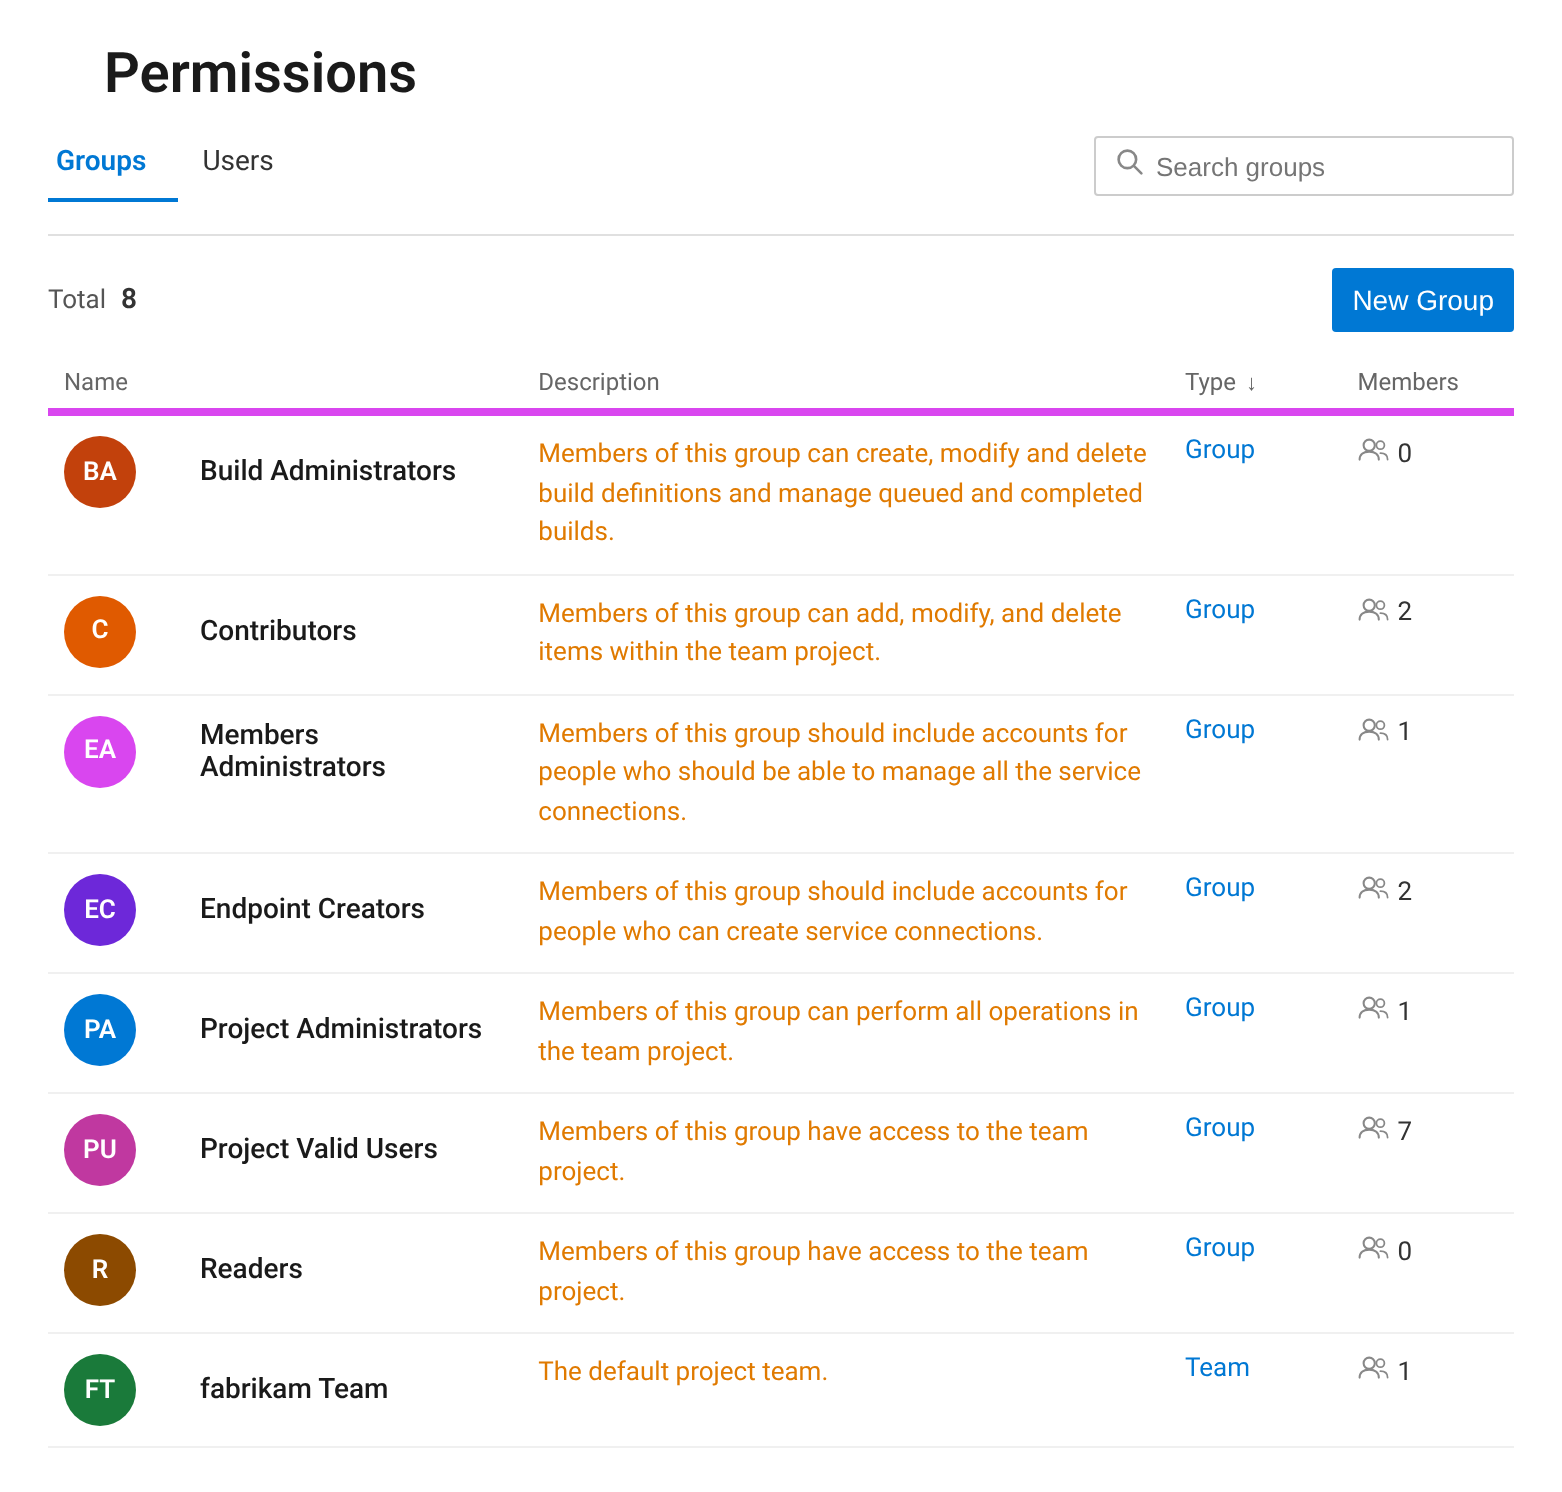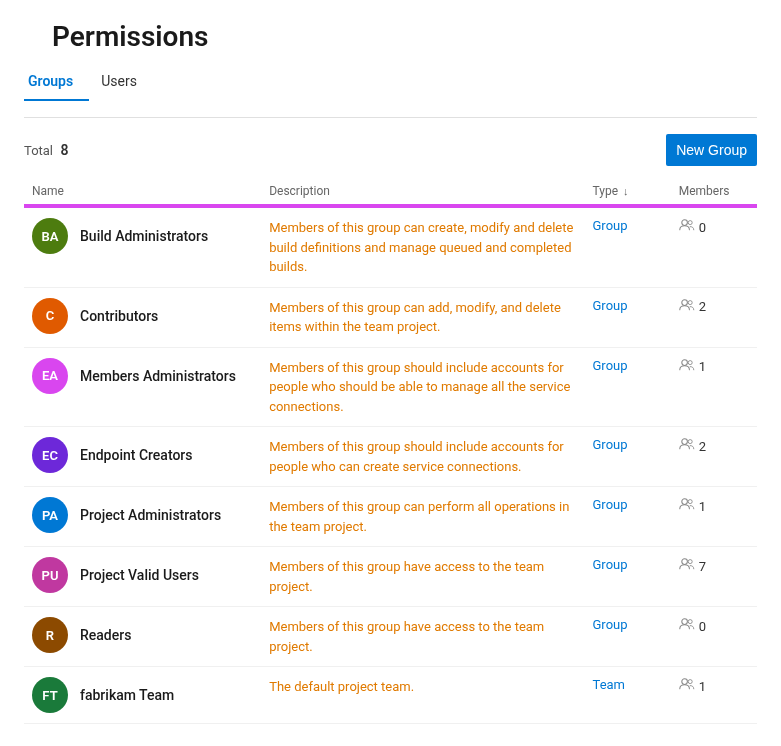--- a/index.html
+++ b/index.html
@@ -137,20 +137,21 @@
       justify-content: center;
       color: #fff;
       font-size: 13px;
       font-weight: 600;
       flex-shrink: 0;
     }
     .group-name {
       font-size: 14px;
       font-weight: 500;
       color: #1a1a1a;
+      margin-left: 20px;
     }
     .description-cell {
       font-size: 13px;
       color: #e07a00;
       max-width: 280px;
       line-height: 1.5;
     }
     .type-cell {
       font-size: 13px;
       color: #0078d4;
@@ -177,20 +178,29 @@
 <body>
 
 <div class="page">
   <div class="page-title">Permissions</div>
 
   <div class="header-row">
     <div class="tabs">
       <div class="tab active">Groups</div>
       <div class="tab">Users</div>
     </div>
+    <div class="search-box">
+      <span class="search-icon-svg">
+        <svg width="14" height="14" viewBox="0 0 16 16" fill="none" xmlns="http://www.w3.org/2000/svg">
+          <circle cx="6.5" cy="6.5" r="5" stroke="#888" stroke-width="1.5"></circle>
+          <line x1="10.5" y1="10.5" x2="14.5" y2="14.5" stroke="#888" stroke-width="1.5" stroke-linecap="round"></line>
+        </svg>
+      </span>
+      <input type="text" placeholder="Search groups" style="">
+    </div>
   </div>
 
   <div class="content-area">
     <div class="total-bar">
       <div>
         <span class="total-label">Total</span>
         <span class="total-count">8</span>
       </div>
       <button class="new-group-btn">New Group</button>
     </div>
@@ -201,21 +211,21 @@
           <th class="col-name">Name</th>
           <th class="col-desc">Description</th>
           <th class="col-type sortable">Type <span class="sort-arrow">↓</span></th>
           <th class="col-members">Members</th>
         </tr>
       </thead>
       <tbody id="table-body">
       <tr>
             <td class="col-name">
     <div class="name-cell">
-      <div class="avatar" style="background:#4d7c0f">BA</div>
+      <div class="avatar" style="background:#c2410c">BA</div>
       <span class="group-name">Build Administrators</span>
     </div>
             </td>
             <td class="col-desc description-cell">Members of this group can create, modify and delete build definitions and manage queued and completed builds.</td>
             <td class="col-type type-cell">Group</td>
             <td class="col-members">
     <div class="members-cell">
       <span class="members-icon">
         <svg width="16" height="14" viewBox="0 0 20 16" fill="none" xmlns="http://www.w3.org/2000/svg">
           <circle cx="7" cy="5" r="3.5" stroke="#888" stroke-width="1.3"></circle>

